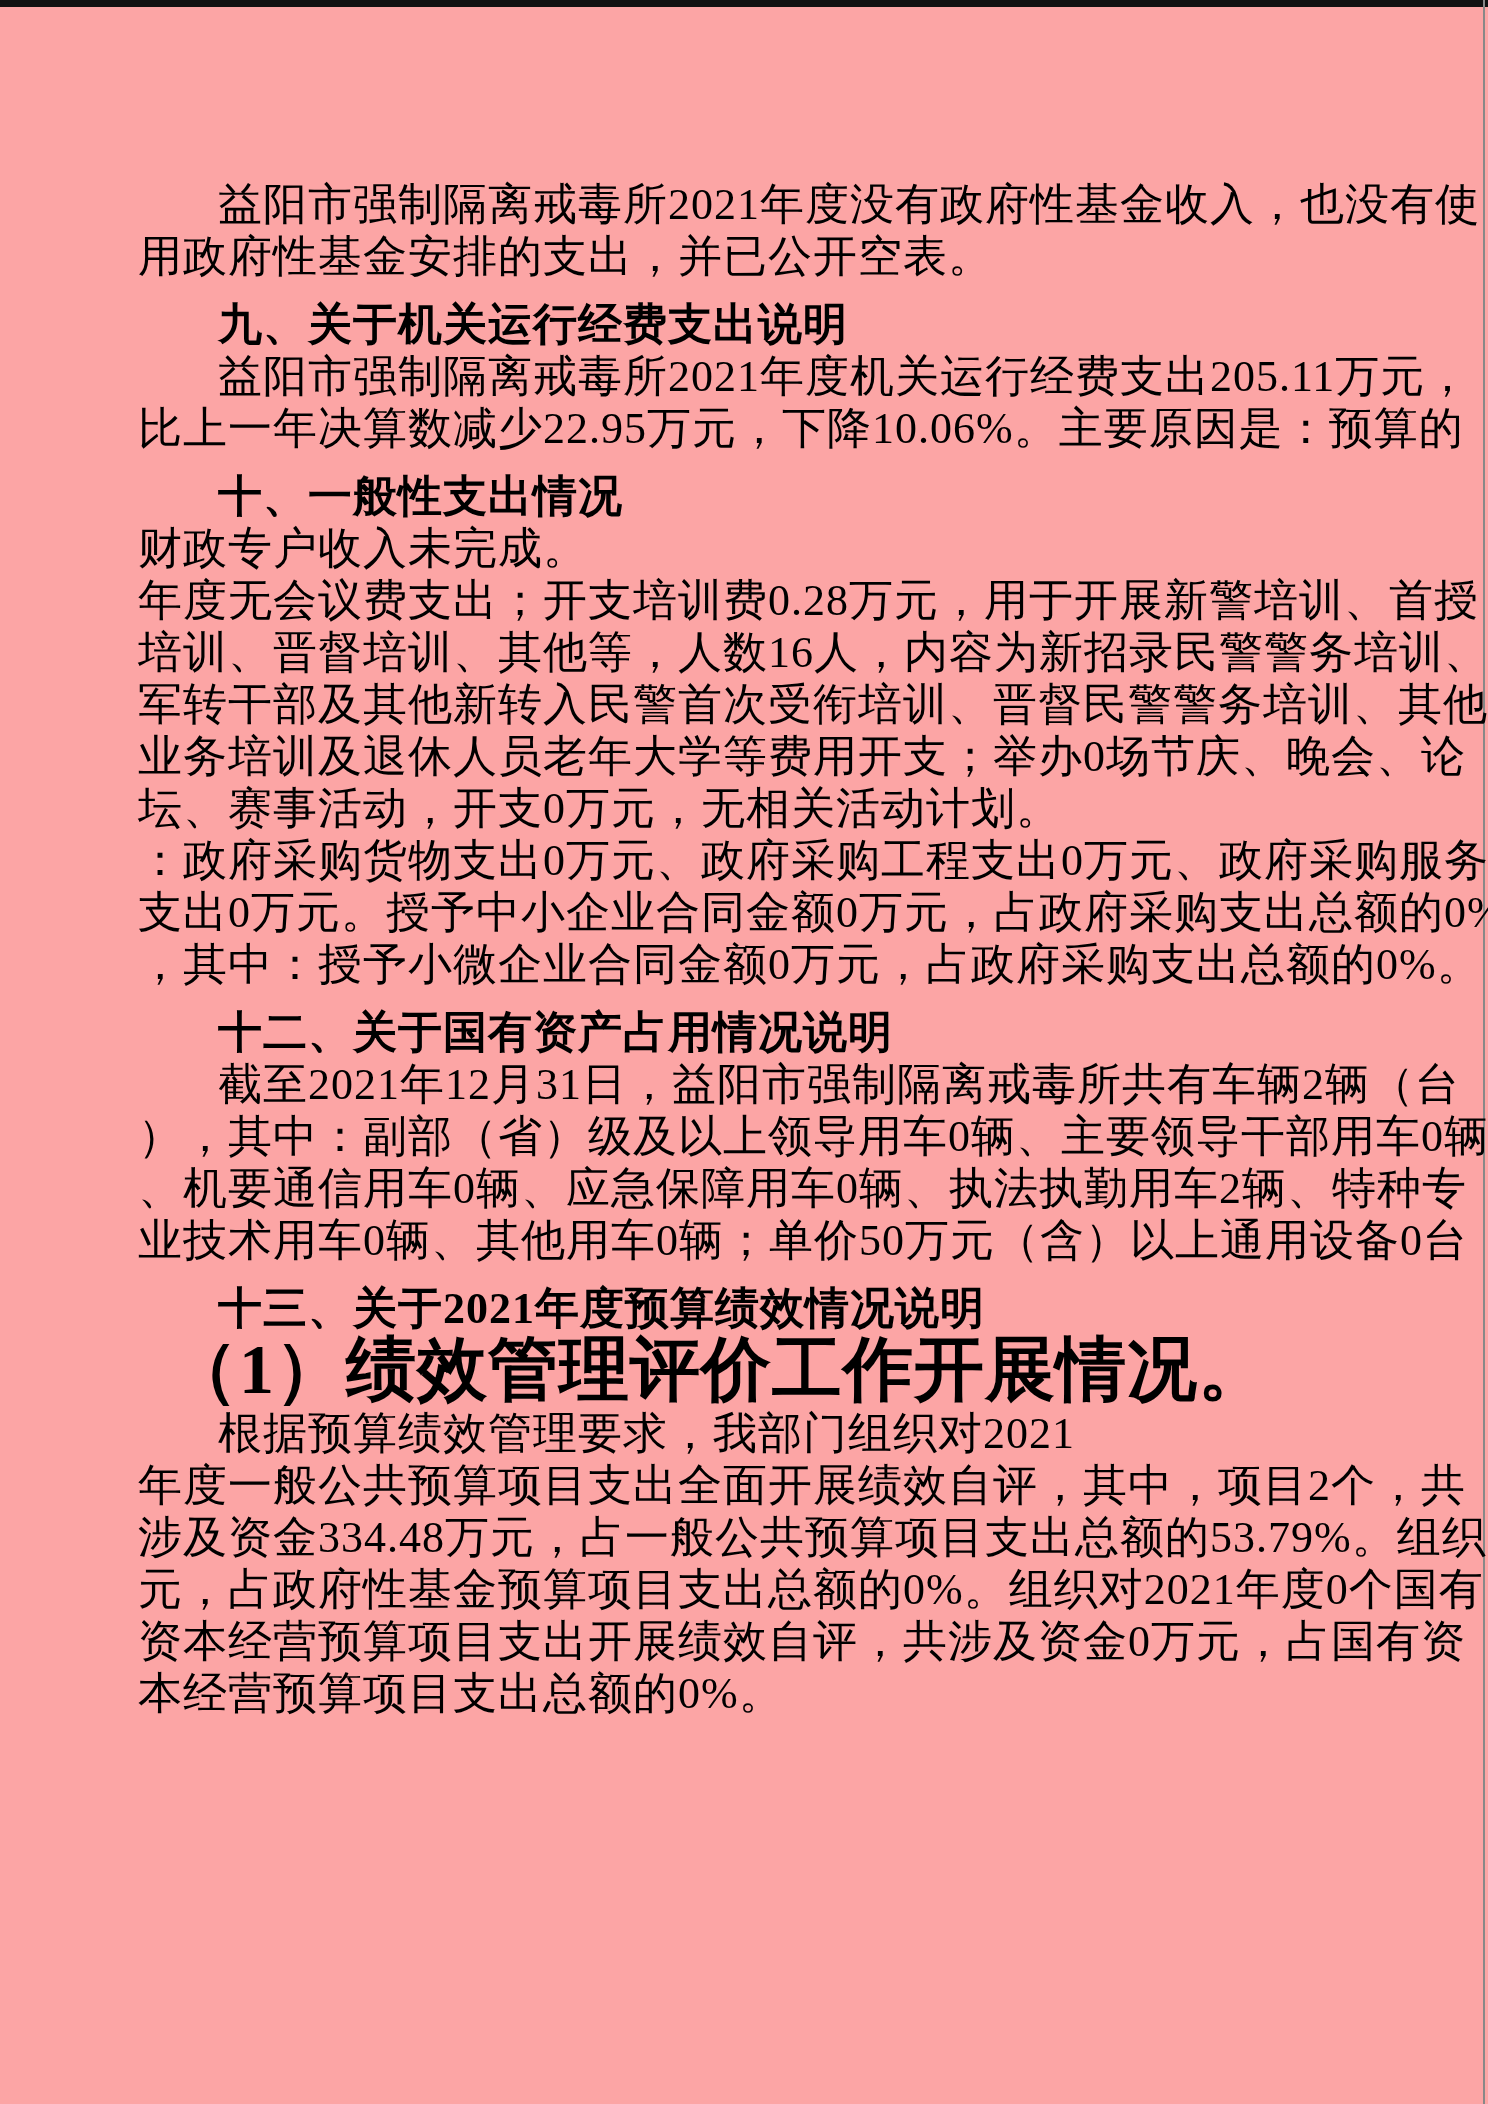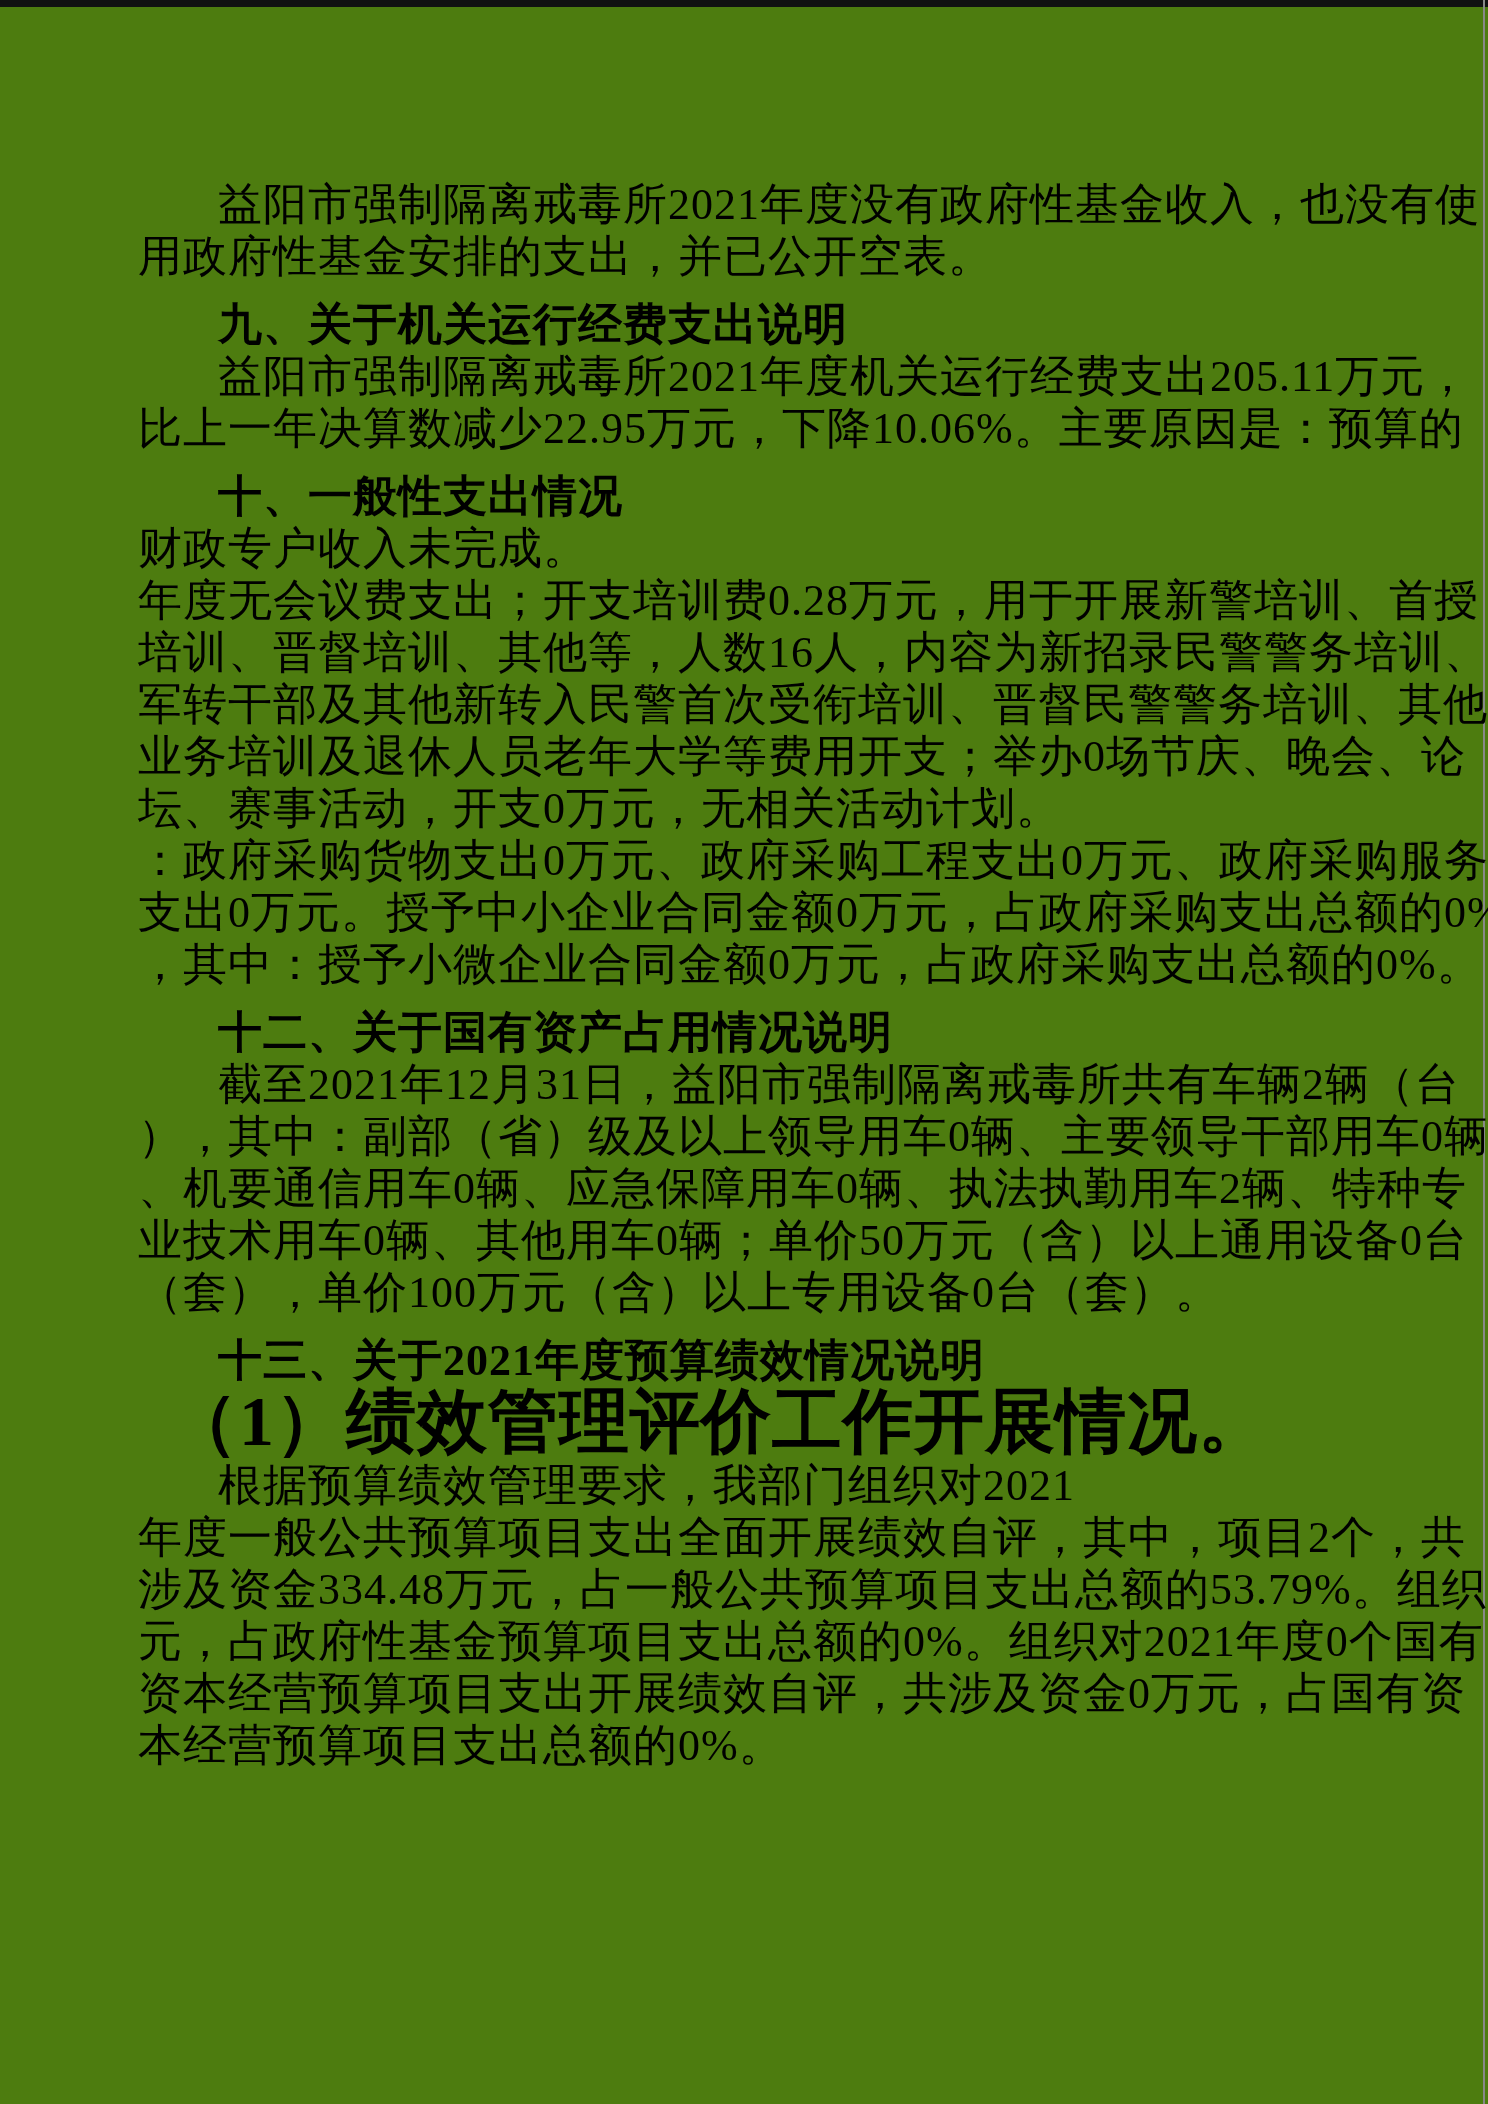--- a/index.html
+++ b/index.html
@@ -54,21 +54,21 @@
     padding-left: 30px;
     font-weight: bold;
     font-size: 70px;
     height: 73px;
     line-height: 70px;
   }
 </style>
 </head>
 <body>
 
-<div class="page" style="background: #4d7c0f;">
+<div class="page" style="background: #fca5a5;">
   <div class="top-border" style="background: rgb(17, 17, 17);"></div>
   <div class="right-border" style="background: rgb(136, 136, 136);"></div>
   <div class="text-block" style="color: rgb(0, 0, 0);">
       <div class="line indent">益阳市强制隔离戒毒所2021年度没有政府性基金收入，也没有使</div>
       <div class="line body">用政府性基金安排的支出，并已公开空表。</div>
       <div class="line heading">九、关于机关运行经费支出说明</div>
       <div class="line indent">益阳市强制隔离戒毒所2021年度机关运行经费支出205.11万元，</div>
       <div class="line body">比上一年决算数减少22.95万元，下降10.06%。主要原因是：预算的</div>
       <div class="line heading">十、一般性支出情况</div>
       <div class="line body">财政专户收入未完成。</div>
@@ -78,21 +78,20 @@
       <div class="line body">业务培训及退休人员老年大学等费用开支；举办0场节庆、晚会、论</div>
       <div class="line body">坛、赛事活动，开支0万元，无相关活动计划。</div>
       <div class="line body">：政府采购货物支出0万元、政府采购工程支出0万元、政府采购服务</div>
       <div class="line body">支出0万元。授予中小企业合同金额0万元，占政府采购支出总额的0%</div>
       <div class="line body">，其中：授予小微企业合同金额0万元，占政府采购支出总额的0%。</div>
       <div class="line heading">十二、关于国有资产占用情况说明</div>
       <div class="line indent">截至2021年12月31日，益阳市强制隔离戒毒所共有车辆2辆（台</div>
       <div class="line body">），其中：副部（省）级及以上领导用车0辆、主要领导干部用车0辆</div>
       <div class="line body">、机要通信用车0辆、应急保障用车0辆、执法执勤用车2辆、特种专</div>
       <div class="line body">业技术用车0辆、其他用车0辆；单价50万元（含）以上通用设备0台</div>
-      <div class="line body">（套），单价100万元（含）以上专用设备0台（套）。</div>
       <div class="line heading">十三、关于2021年度预算绩效情况说明</div>
       <div class="line heading-large">（1）绩效管理评价工作开展情况。</div>
       <div class="line indent">根据预算绩效管理要求，我部门组织对2021</div>
       <div class="line body">年度一般公共预算项目支出全面开展绩效自评，其中，项目2个，共</div>
       <div class="line body">涉及资金334.48万元，占一般公共预算项目支出总额的53.79%。组织</div>
       <div class="line body">元，占政府性基金预算项目支出总额的0%。组织对2021年度0个国有</div>
       <div class="line body">资本经营预算项目支出开展绩效自评，共涉及资金0万元，占国有资</div>
       <div class="line body">本经营预算项目支出总额的0%。</div>
     </div>
 </div>

